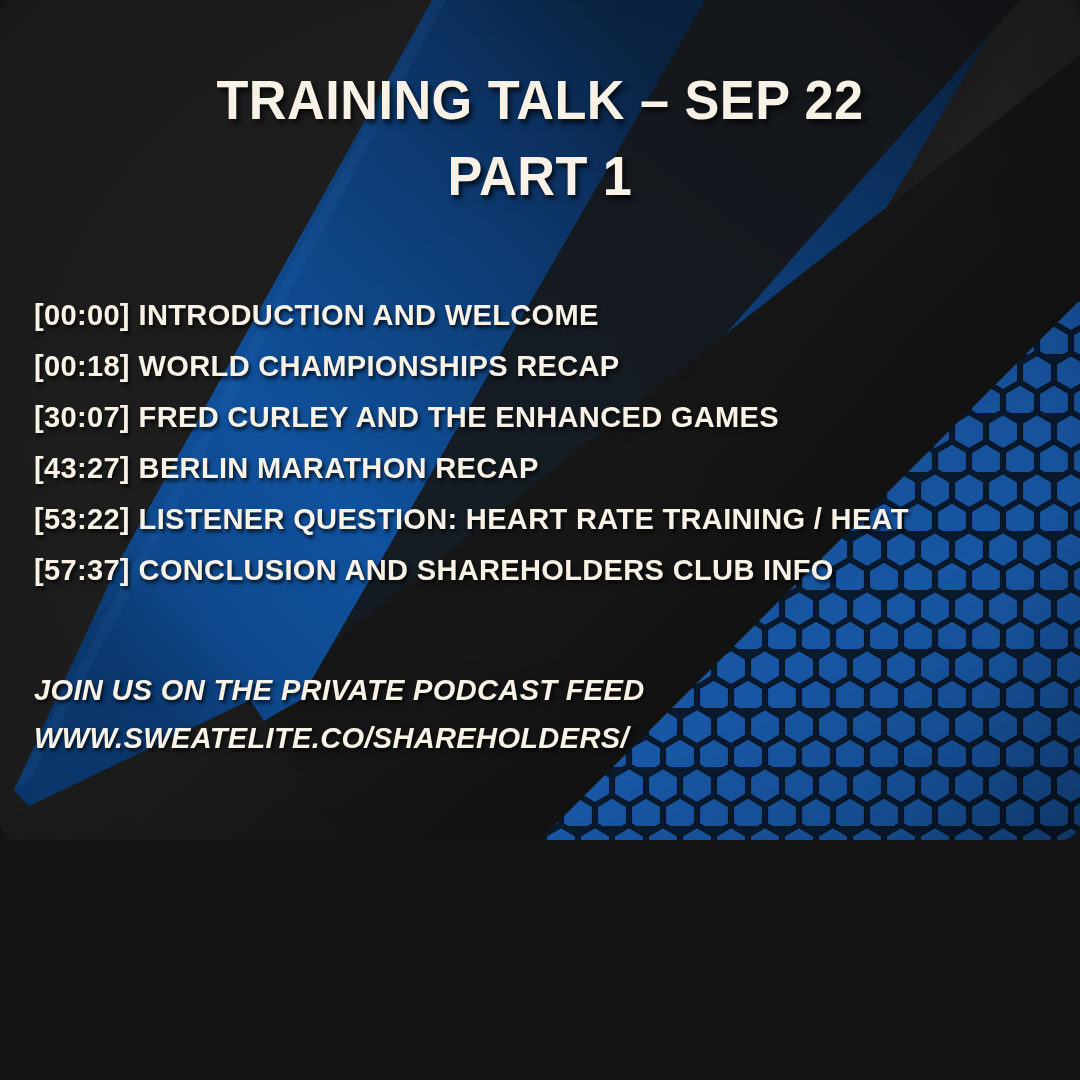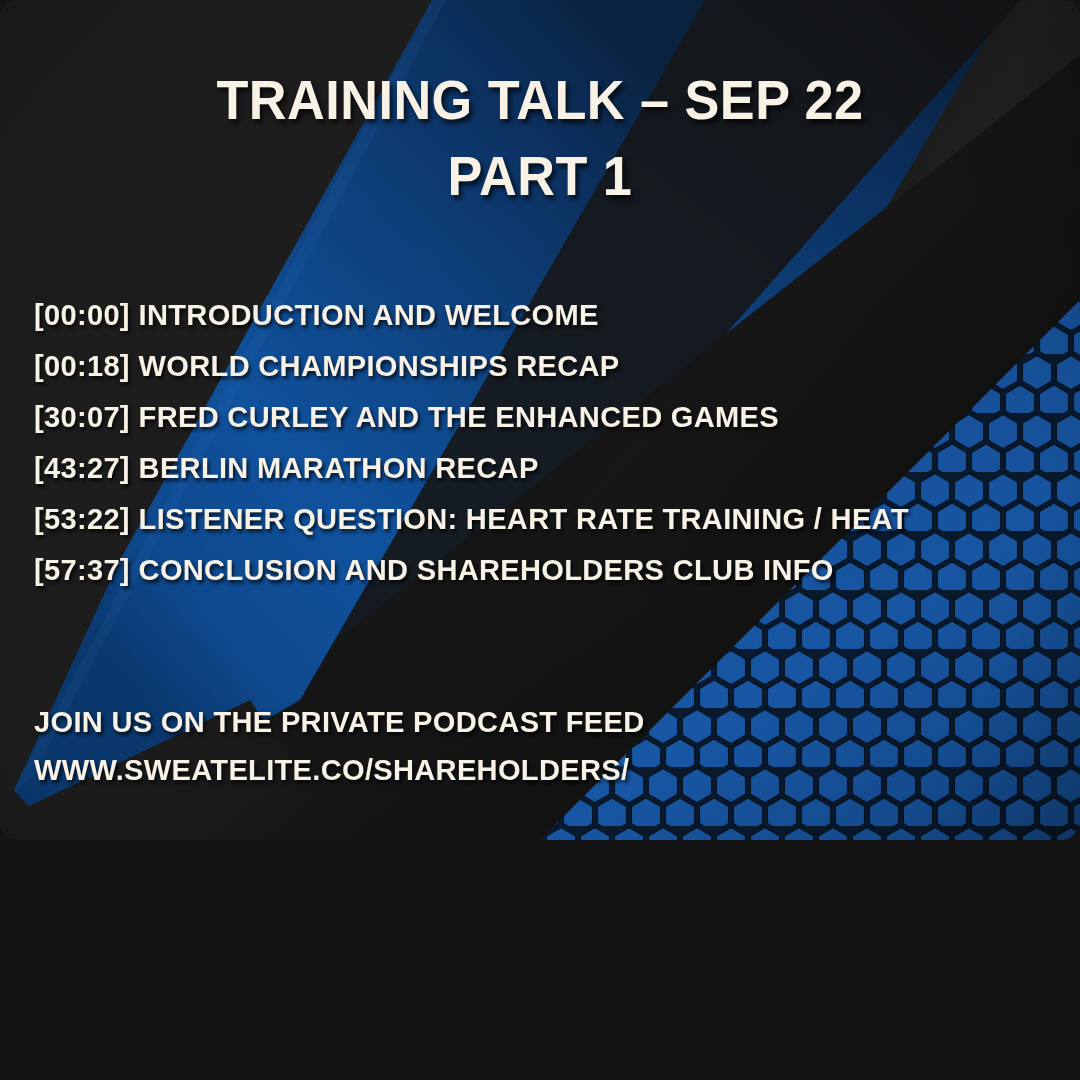--- a/index.html
+++ b/index.html
@@ -68,23 +68,24 @@
     color: #f7f1e6;
     text-shadow: 2px 3px 4px rgba(0,0,0,0.75);
     white-space: nowrap;
     transform: scaleX(0.97);
     transform-origin: left center;
   }
   .chapter-row .ts { margin-right: 9px; }
 
   .footer-block {
     position: absolute;
-    top: 698px;
+    top: 666px;
     left: 34px;
     width: 1010px;
+    font-style: italic;
   }
   .footer-line {
     font-family: "Liberation Sans", sans-serif;
     font-weight: 700;
     font-size: 30px;
     line-height: 48px;
     letter-spacing: 0.3px;
     color: #f7f1e6;
     text-shadow: 2px 3px 4px rgba(0,0,0,0.75);
     white-space: nowrap;

